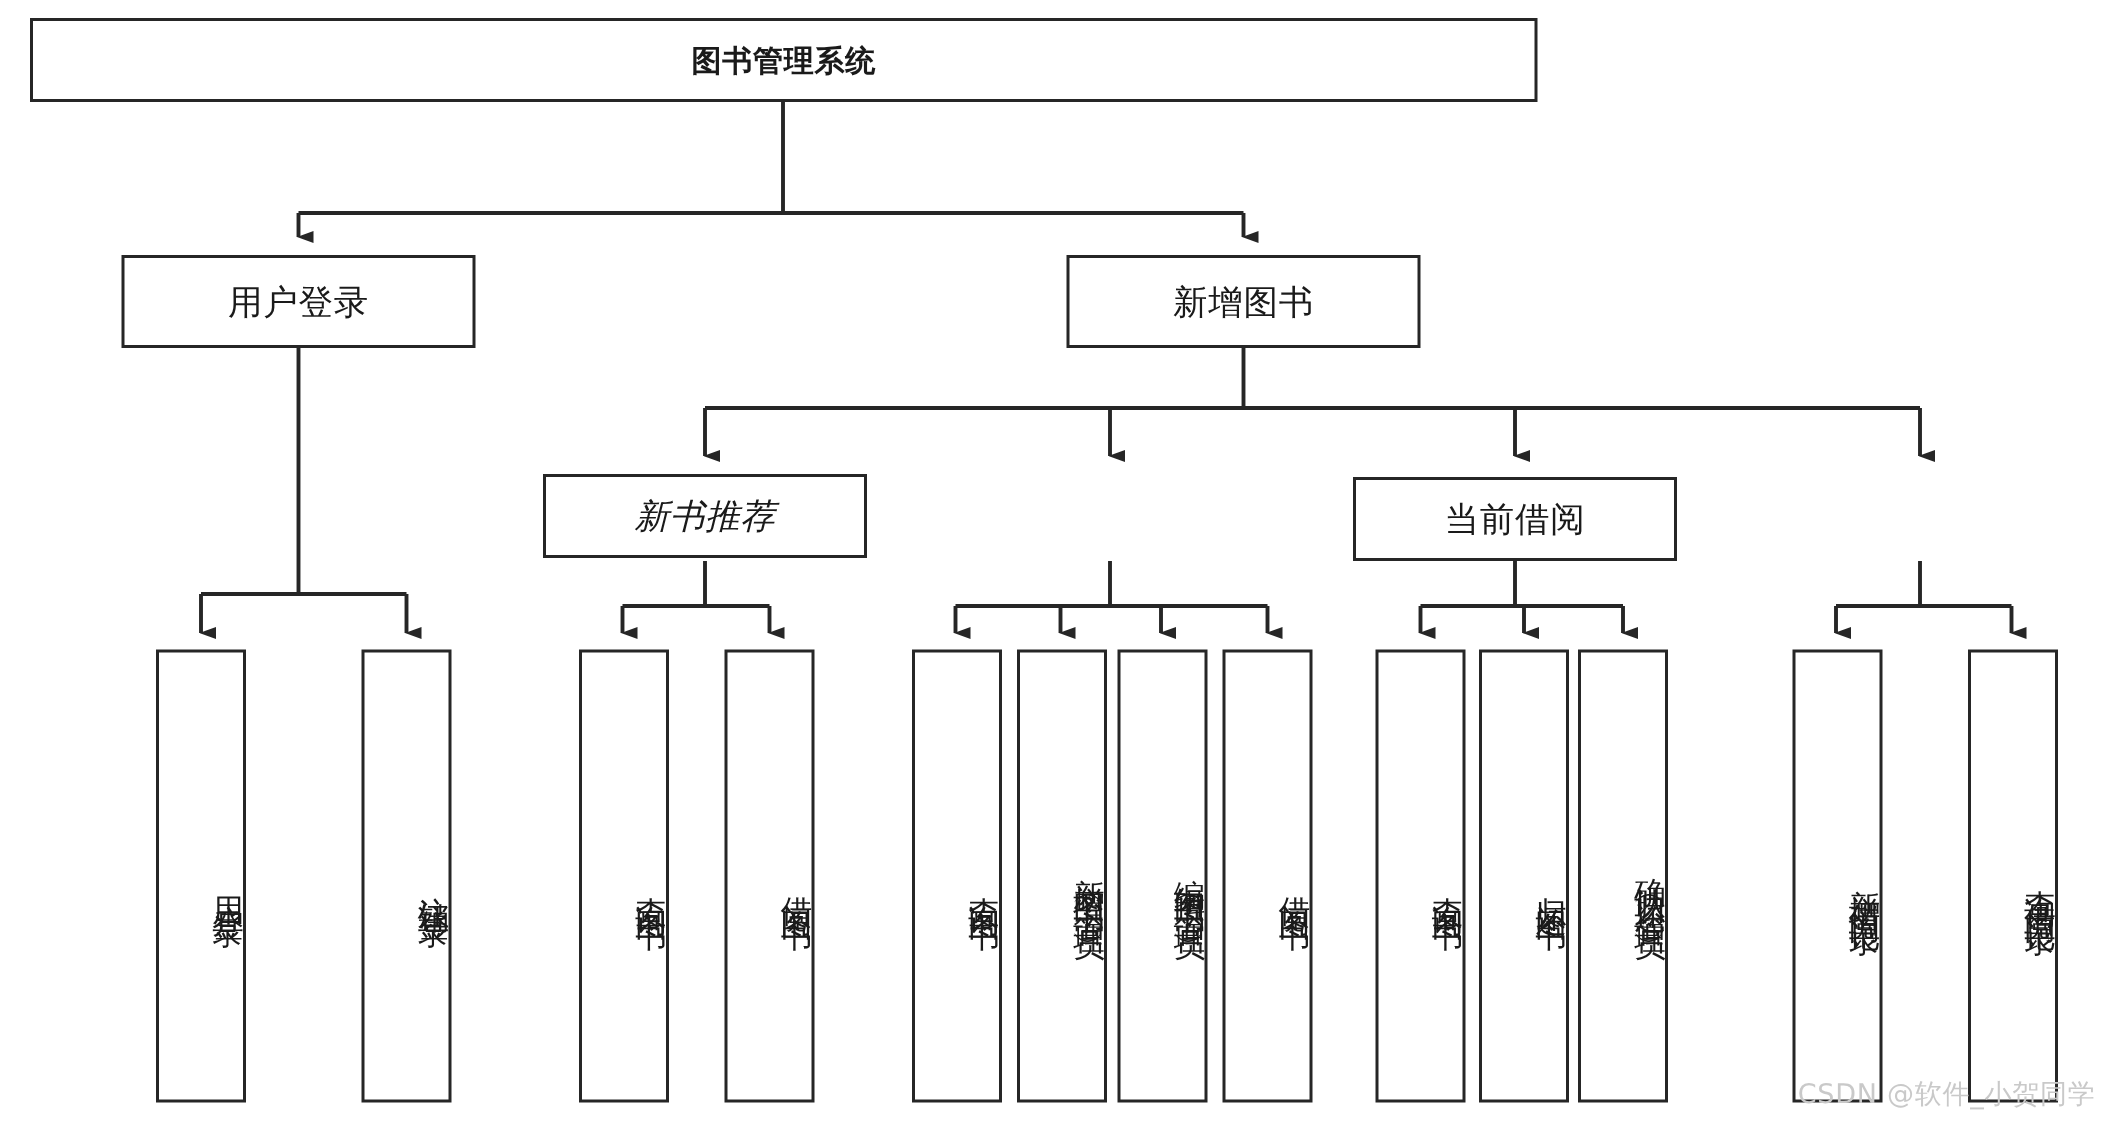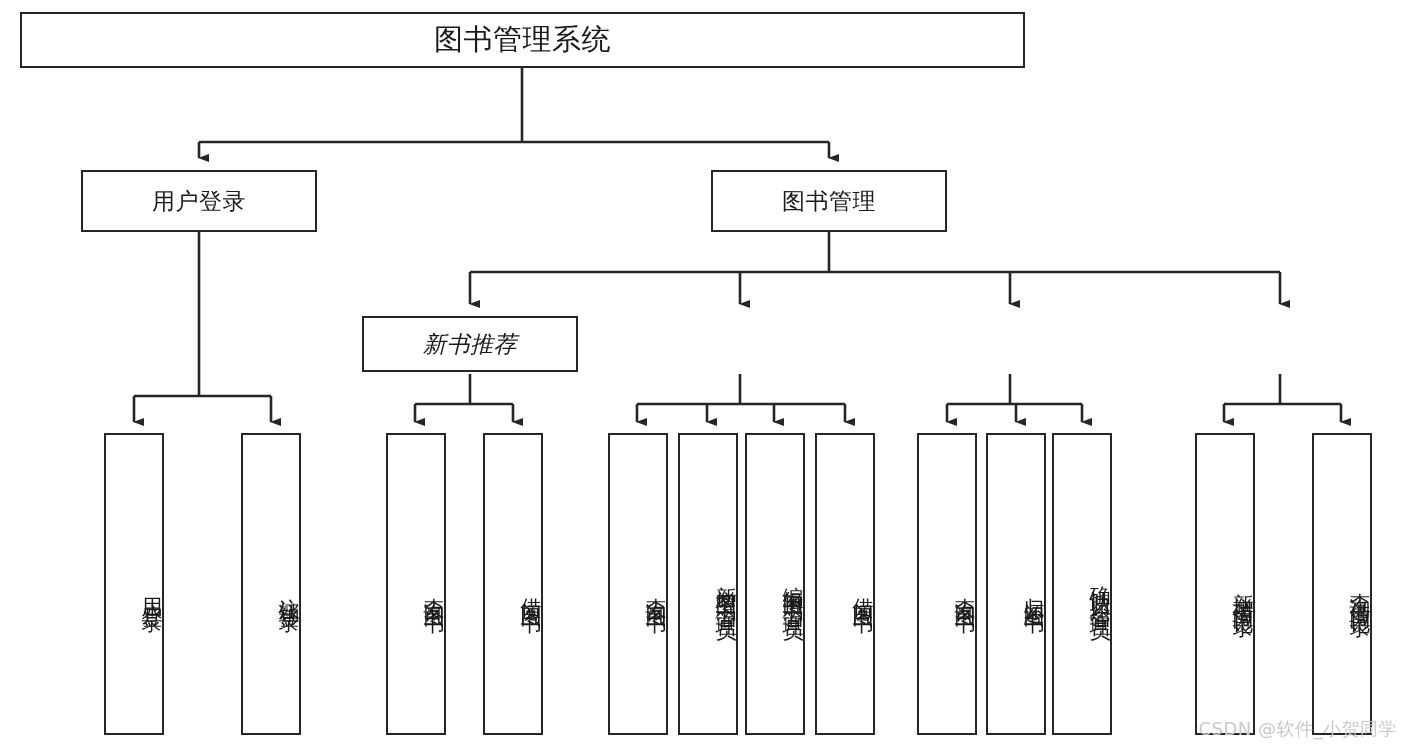--- a/index.html
+++ b/index.html
@@ -21,21 +21,21 @@
   .node.vertical{
     writing-mode:vertical-rl;
     text-orientation:upright;
     font-size:21px;
     letter-spacing:5px;
     line-height:1;
     padding-top:14px;
     align-items:flex-start;
     justify-content:center;
   }
-  .node.root{font-size:29px;}
+  .node.root{font-size:20px;font-weight:bold;}
   #watermark{
     position:absolute;
     right:8px;bottom:6px;
     color:#c9c9c9;
     font-size:18px;
     letter-spacing:.5px;
     white-space:nowrap;
     pointer-events:none;
   }
 </style>
@@ -90,23 +90,24 @@
       <path d="M1280,374 L1280,404"></path>
       <path d="M1224,404 L1341,404"></path>
       <path d="M1224,404 L1224,422" marker-end="url(#arr)"></path>
       <path d="M1341,404 L1341,422" marker-end="url(#arr)"></path>
     </g>
   </svg>
 
   <div class="node horizontal root" style="left:20px;top:12px;width:1005px;height:56px;">图书管理系统</div>
 
   <div class="node horizontal" style="left:81px;top:170px;width:236px;height:62px;">用户登录</div>
-  <div class="node horizontal" style="left:711px;top:170px;width:236px;height:62px;">图书管理</div>
+  <div class="node horizontal" style="left:711px;top:170px;width:236px;height:62px;">新增图书</div>
 
   <div class="node horizontal" style="left:362px;top:316px;width:216px;height:56px;font-style:italic;">新书推荐</div>
+  <div class="node horizontal" style="left:902px;top:318px;width:216px;height:56px;">当前借阅</div>
 
   <div class="node vertical" style="left:104px;top:433px;width:60px;height:302px;">用户登录</div>
   <div class="node vertical" style="left:241px;top:433px;width:60px;height:302px;">注销登录</div>
 
   <div class="node vertical" style="left:386px;top:433px;width:60px;height:302px;">查询图书</div>
   <div class="node vertical" style="left:483px;top:433px;width:60px;height:302px;">借阅图书</div>
 
   <div class="node vertical" style="left:608px;top:433px;width:60px;height:302px;">查询图书</div>
   <div class="node vertical" style="left:678px;top:433px;width:60px;height:302px;">新增图书（管理员）</div>
   <div class="node vertical" style="left:745px;top:433px;width:60px;height:302px;">编辑图书（管理员）</div>

